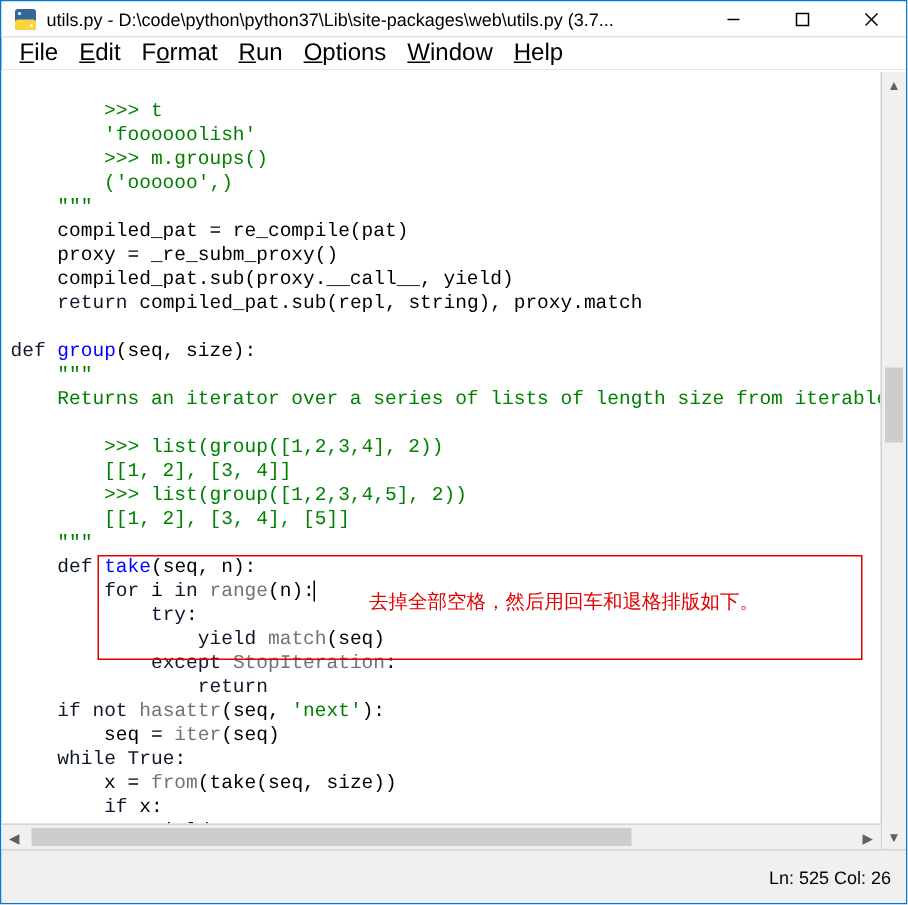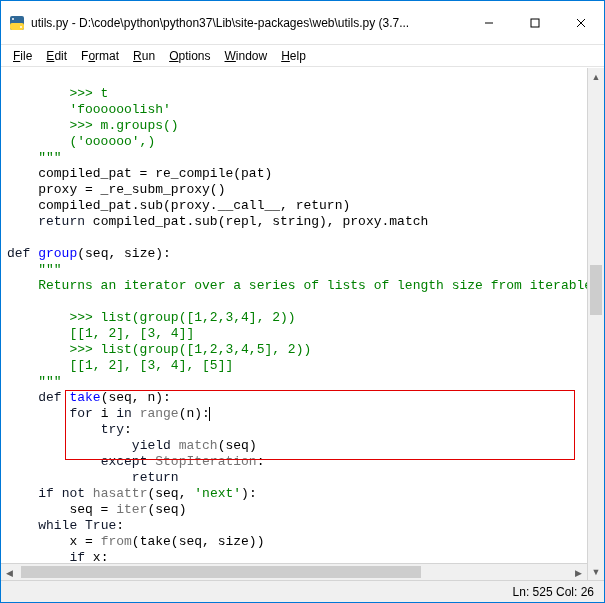--- a/index.html
+++ b/index.html
@@ -1,42 +1,42 @@
 <!DOCTYPE html>
 <html><head>
 <meta charset="utf-8">
 <style>
   * { margin: 0; padding: 0; box-sizing: border-box; }
   body { font-family: "Segoe UI", Tahoma, sans-serif; font-size: 12px; background: #fff; overflow: hidden; }
   .window { width: 605px; height: 603px; border: 1px solid #0078d7; display: flex; flex-direction: column; background: #fff; }
-  .titlebar { height: 44px; background: #fff; display: flex; align-items: center; padding: 0 0 0 8px; border-bottom: 1px solid #e4e4e4; }
+  .titlebar { height: 24px; background: #fff; display: flex; align-items: center; padding: 0 0 0 8px; border-bottom: 1px solid #e4e4e4; }
   .titlebar .icon { width: 16px; height: 16px; margin-right: 6px; }
   .titlebar .title { flex: 1; font-size: 12px; color: #000; white-space: nowrap; overflow: hidden; text-overflow: ellipsis; }
   .winbtns { display: flex; }
   .winbtn { width: 46px; height: 30px; display: flex; align-items: center; justify-content: center; color: #000; }
   .menubar { height: 22px; display: flex; align-items: center; padding: 0 6px; gap: 2px; border-bottom: 1px solid #e4e4e4; }
-  .menuitem { padding: 2px 6px; font-size: 12px; color: #000; cursor: default; }
+  .menuitem { padding: 2px 6px; font-size: 16px; color: #000; cursor: default; }
   .menuitem .ul { text-decoration: underline; }
   .editor-wrap { flex: 1; position: relative; overflow: hidden; background: #fff; border-top: 1px solid #fff; }
   .editor { font-family: "Courier New", monospace; font-size: 13px; line-height: 16px; white-space: pre; color: #000; padding: 2px 6px 2px 6px; position: relative; }
   .kw { color: #0f172a; } 
   .fn { color: #0000ff; } 
   .str { color: #008000; }
   .bi { color: #737373; }
   .annotation-box { position: absolute; border: 1px solid #e00000; pointer-events: none; }
   .annotation-text { position: absolute; color: #e00000; font-family: "SimSun","Segoe UI",sans-serif; font-size: 13px; white-space: nowrap; }
   .scrollbar-v { position: absolute; right: 0; top: 0; bottom: 0; width: 17px; background: #f0f0f0; border-left: 1px solid #d4d4d4; }
   .scroll-btn { height: 17px; background: #f0f0f0; display:flex; align-items:center; justify-content:center; color:#606060; font-size:9px;}
   .scroll-track { position: absolute; top: 17px; bottom: 17px; left: 0; right: 0; }
   .scroll-thumb { position: absolute; top: 40px; left: 2px; right: 2px; height: 80px; background: #cdcdcd; }
   .scrollbar-h { position: absolute; left: 0; right: 17px; bottom: 0; height: 17px; background: #f0f0f0; border-top: 1px solid #d4d4d4; }
   .scroll-btn-h { width: 17px; height: 17px; background:#f0f0f0; display:inline-flex; align-items:center; justify-content:center; color:#606060; font-size:9px; float:left;}
   .scroll-btn-h.right { float:right; }
   .scroll-thumb-h { position:absolute; top:2px; bottom:2px; left:20px; width:400px; background:#cdcdcd;}
-  .statusbar { height: 22px; border-top: 1px solid #d4d4d4; display: flex; align-items: center; justify-content: flex-end; padding: 0 10px; font-size: 12px; color: #000; background:#f0f0f0;}
+  .statusbar { height: 36px; border-top: 1px solid #d4d4d4; display: flex; align-items: center; justify-content: flex-end; padding: 0 10px; font-size: 12px; color: #000; background:#f0f0f0;}
   .content-area { position:absolute; top:0; left:0; right:17px; bottom:17px; overflow:hidden;}
   .cursor { display:inline-block; width:1px; height:14px; background:#000; vertical-align:middle; margin-left:-1px;}
 </style>
 </head>
 <body>
 
 <div class="window">
 
   <div class="titlebar">
     <span class="icon">
@@ -81,21 +81,21 @@
   <div class="editor-wrap">
     <div class="content-area">
       <div class="editor">
 <span class="str">        &gt;&gt;&gt; t</span>
 <span class="str">        'foooooolish'</span>
 <span class="str">        &gt;&gt;&gt; m.groups()</span>
 <span class="str">        ('oooooo',)</span>
 <span class="str">    """</span>
 <span>    compiled_pat = re_compile(pat)</span>
 <span>    proxy = _re_subm_proxy()</span>
-<span>    compiled_pat.sub(proxy.__call__, return)</span>
+<span>    compiled_pat.sub(proxy.__call__, yield)</span>
 <span>    </span><span class="kw">return</span><span> compiled_pat.sub(repl, string), proxy.match</span>
 <span></span>
 <span class="kw">def</span><span> </span><span class="fn">group</span><span>(seq, size):</span>
 <span class="str">    """</span>
 <span class="str">    Returns an iterator over a series of lists of length size from iterable.</span>
 <span class="str"></span>
 <span class="str">        &gt;&gt;&gt; list(group([1,2,3,4], 2))</span>
 <span class="str">        [[1, 2], [3, 4]]</span>
 <span class="str">        &gt;&gt;&gt; list(group([1,2,3,4,5], 2))</span>
 <span class="str">        [[1, 2], [3, 4], [5]]</span>
@@ -116,20 +116,21 @@
 
 <span></span>
 
 
 
 <span class="str"></span>
 
 
       </div>
       <div class="annotation-box" style="left:64px; top:322px; width:510px; height:70px;"></div>
+      <div class="annotation-text" style="left:245px; top:344px;">去掉全部空格，然后用回车和退格排版如下。</div>
     </div>
 
     <div class="scrollbar-v">
       <div class="scroll-btn">▲</div>
       <div class="scroll-track">
         <div class="scroll-thumb" style="top:180px; height:50px;"></div>
       </div>
       <div class="scroll-btn" style="position:absolute;bottom:0;left:0;right:0;">▼</div>
     </div>
     <div class="scrollbar-h">

